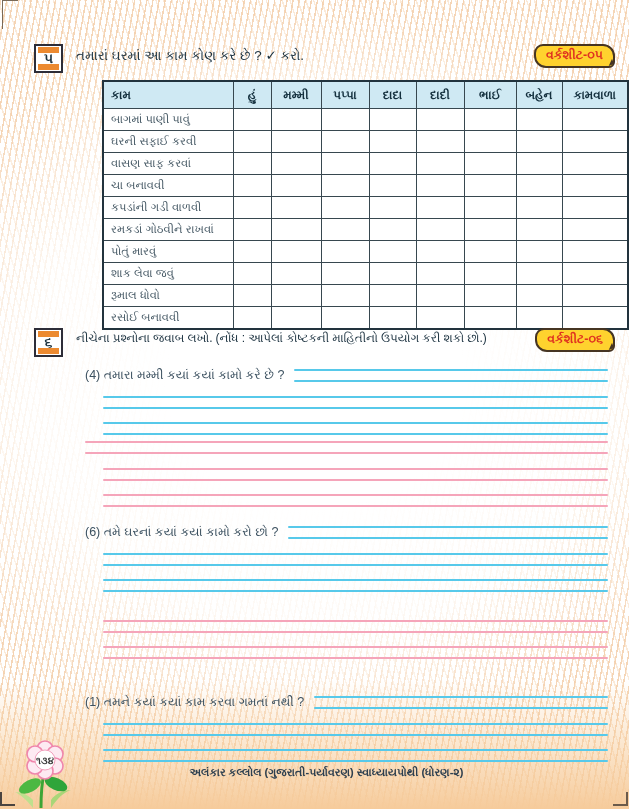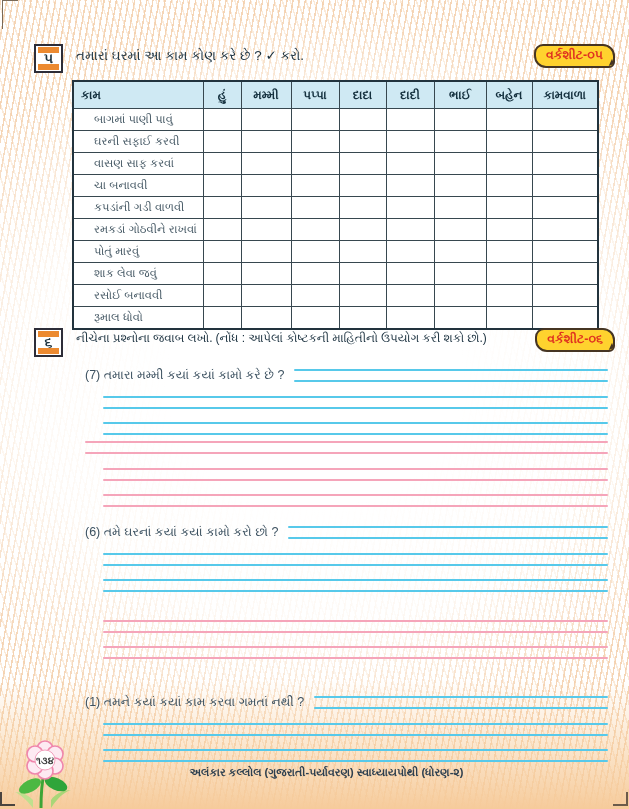--- a/index.html
+++ b/index.html
@@ -52,29 +52,29 @@
     border-radius:9px 12px 6px 12px;
     padding:2px 10px 3px;
     color:#e03220; font-weight:bold; font-size:12.5px; white-space:nowrap;
   }
   .badge::after {
     content:''; position:absolute; right:-5px; bottom:-2px;
     border:4px solid transparent; border-left-color:#463523; transform:rotate(25deg);
   }
 
   
-  .chores { position:absolute; left:72px; top:80px; width:525px; border-collapse:collapse; table-layout:fixed; }
+  .chores { position:absolute; left:102px; top:80px; width:525px; border-collapse:collapse; table-layout:fixed; }
   .chores th, .chores td { border:1px solid #37474f; }
   .chores { border:2px solid #22333d; }
   .chores th {
     background:#cfe9f3; height:26px; font-size:12px; font-weight:bold; color:#14303e; text-align:center; padding:0 1px;
   }
   .chores th.c-first { text-align:left; padding-left:7px; }
   .chores td { background:#fff; height:19px; }
-  .chores td.c-label { font-size:11.5px; color:#465965; text-align:left; padding-left:20px; font-weight:normal; }
+  .chores td.c-label { font-size:11.5px; color:#465965; text-align:left; padding-left:7px; font-weight:normal; }
 
   
   .q-block { position:absolute; left:85px; width:523px; }
   .q-head { display:flex; }
   .q-label { flex:0 0 auto; white-space:nowrap; padding-right:10px; font-size:12.5px; color:#3c5160; line-height:18px; }
   .q-inline { flex:1 1 auto; position:relative; height:18px; }
   .q-inline .rline { position:absolute; left:0; right:0; }
   .q-inline .rline.l1 { top:3px; }
   .q-inline .rline.l2 { top:14px; }
   .rline { height:2px; border-radius:1px; }
@@ -216,32 +216,32 @@
           <td></td>
           <td></td>
           <td></td>
           <td></td>
           <td></td>
           <td></td>
           <td></td>
           <td></td>
         </tr>
         <tr>
+          <td class="c-label">રૂમાલ ધોવો</td>
+          <td></td>
+          <td></td>
+          <td></td>
+          <td></td>
+          <td></td>
+          <td></td>
+          <td></td>
+          <td></td>
+        </tr>
+        <tr>
           <td class="c-label">રસોઈ બનાવવી</td>
-          <td></td>
-          <td></td>
-          <td></td>
-          <td></td>
-          <td></td>
-          <td></td>
-          <td></td>
-          <td></td>
-        </tr>
-        <tr>
-          <td class="c-label">રૂમાલ ધોવો</td>
           <td></td>
           <td></td>
           <td></td>
           <td></td>
           <td></td>
           <td></td>
           <td></td>
           <td></td>
         </tr>
       </tbody>
@@ -251,21 +251,21 @@
     <div class="numbox">
       <span>૬</span>
     </div>
     <div class="sec-title">નીચેના પ્રશ્નોના જવાબ લખો. (નોંધ : આપેલાં કોષ્ટકની માહિતીનો ઉપયોગ કરી શકો છો.)</div>
     <div class="badge">વર્કશીટ-૦૬</div>
   </div>
 
   <div id="questions">
       <div class="q-block" style="top: 366px;">
         <div class="q-head">
-          <div class="q-label">(7) તમારા મમ્મી કયાં કયાં કામો કરે છે ?</div>
+          <div class="q-label">(4) તમારા મમ્મી કયાં કયાં કામો કરે છે ?</div>
           <div class="q-inline">
             <div class="rline l1" style="background: rgb(87, 201, 234);"></div>
             <div class="rline l2" style="background: rgb(87, 201, 234);"></div>
           </div>
         </div>
         <div class="q-full">
           <div class="rline f1" style="background: rgb(87, 201, 234);"></div>
           <div class="rline f2" style="background: rgb(87, 201, 234);"></div>
           <div class="rline f3" style="background: rgb(87, 201, 234);"></div>
           <div class="rline f4" style="background: rgb(87, 201, 234);"></div>

